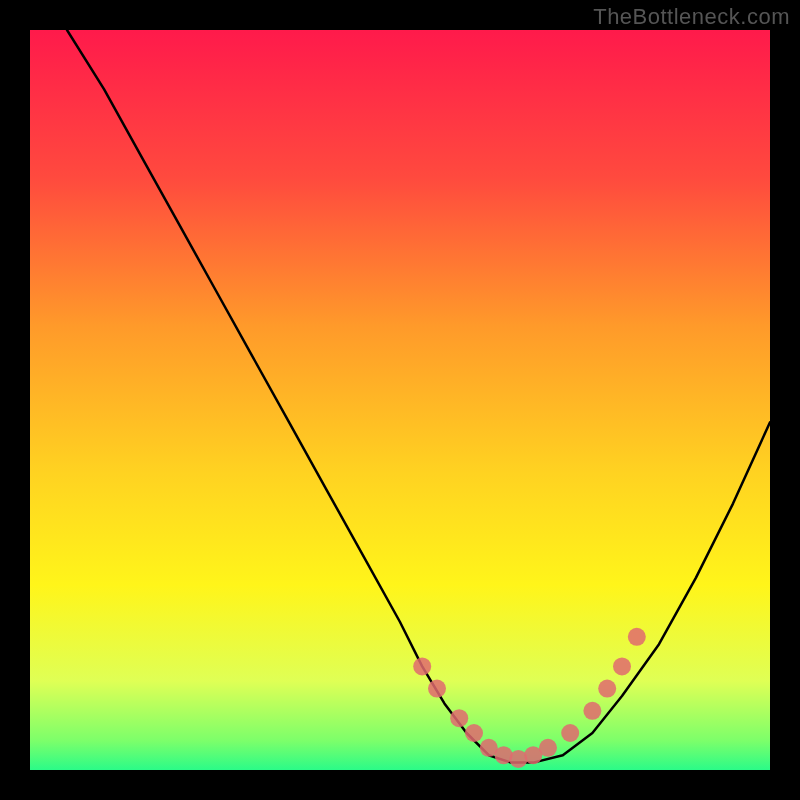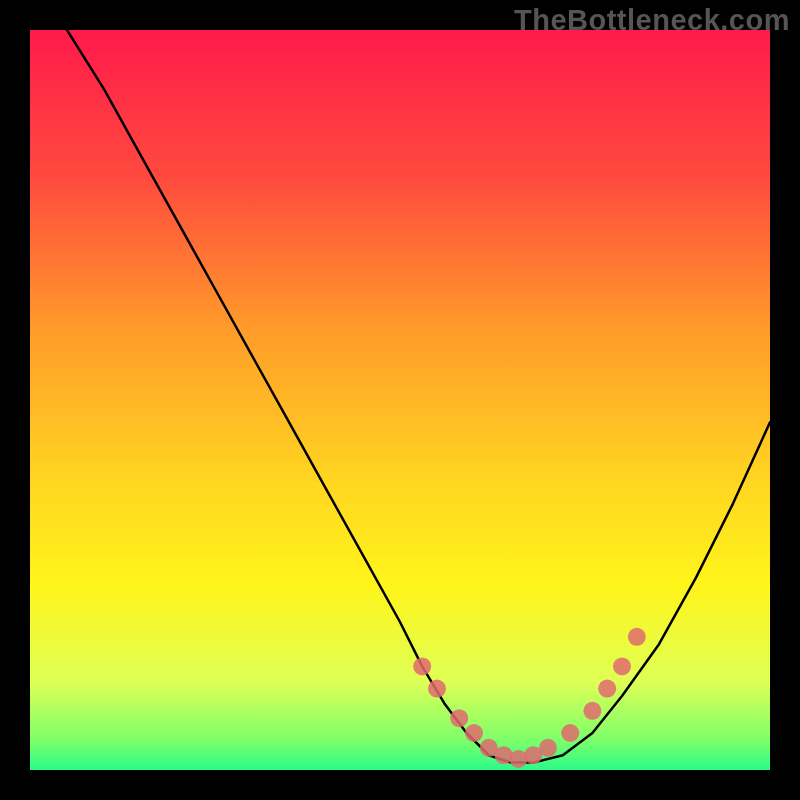--- a/index.html
+++ b/index.html
@@ -15,22 +15,22 @@
     position: relative;
     width: 800px;
     height: 800px;
     background: #000;
   }
   .watermark {
     position: absolute;
     top: 4px;
     right: 10px;
     color: #555;
-    font-size: 29px;
-    font-weight: 700;
+    font-size: 22px;
+    font-weight: 400;
     letter-spacing: 0.5px;
   }
   .plot {
     position: absolute;
     left: 30px;
     top: 30px;
     width: 740px;
     height: 740px;
   }
   svg {

